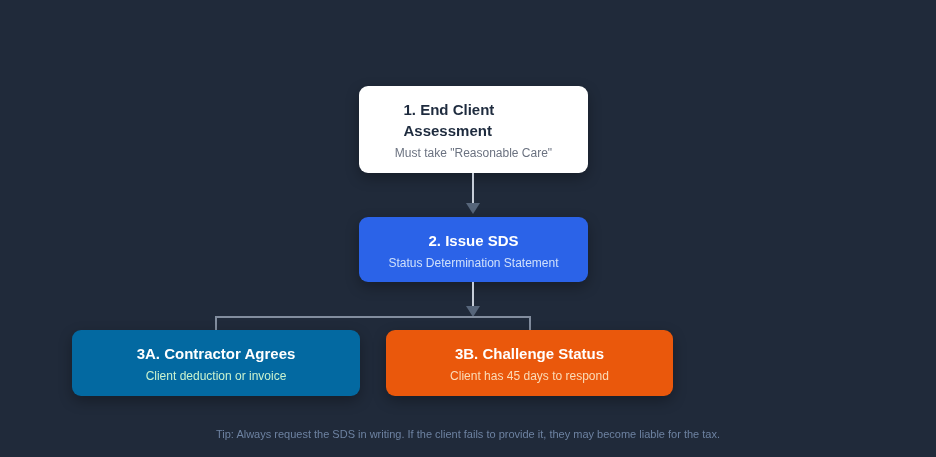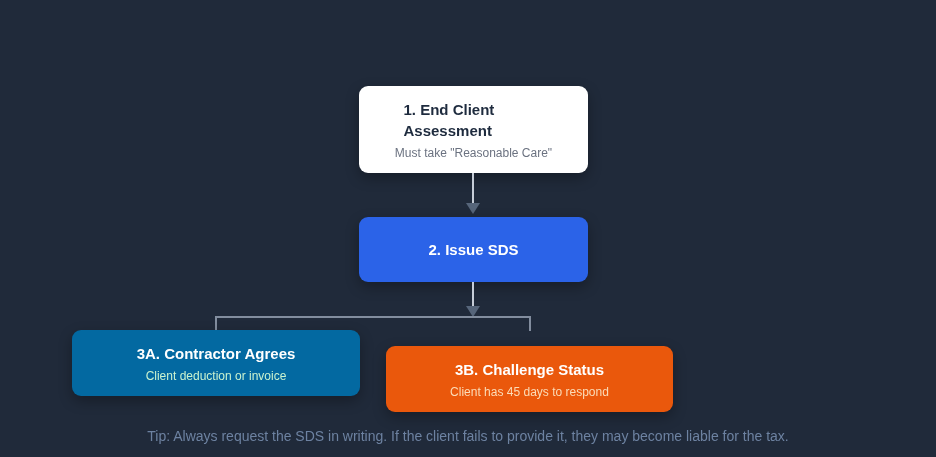--- a/index.html
+++ b/index.html
@@ -49,21 +49,21 @@
   .node-2 .node-subtitle { color: #cfe0fb; }
 
   .node-3a {
     left: 72px; top: 330px; width: 288px; height: 66px;
     background: #0369a1;
   }
   .node-3a .node-title { color: #ffffff; }
   .node-3a .node-subtitle { color: #c9f2cf; }
 
   .node-3b {
-    left: 386px; top: 346px; width: 287px; height: 66px;
+    left: 386px; top: 330px; width: 287px; height: 66px;
     background: #ea580c;
   }
   .node-3b .node-title { color: #ffffff; }
   .node-3b .node-subtitle { color: #fbdcb8; }
 
   .vline, .hline, .stub {
     position: absolute;
     background: #c6cdd8;
   }
   .vline { width: 2px; }
@@ -85,39 +85,40 @@
 
   .branch-hline { left: 215px; top: 316px; width: 316px; }
   .stub-left  { left: 215px; top: 316px; height: 15px; }
   .stub-right { left: 529px; top: 316px; height: 15px; }
 
   .tip-text {
     position: absolute;
     top: 428px; left: 0; width: 936px;
     text-align: center;
     color: #6d82a1;
-    font-size: 14px;
+    font-size: 11px;
   }
 </style>
 </head>
 <body>
 
 <div class="stage">
 
 
   <div class="node node-1">
     <div class="node-title">1. End Client Assessment</div>
     <div class="node-subtitle">Must take "Reasonable Care"</div>
   </div>
 
   <div class="vline conn1-line"></div>
   <div class="arrowhead arrow1"></div>
 
   <div class="node node-2">
     <div class="node-title">2. Issue SDS</div>
+    <div class="node-subtitle">Status Determination Statement</div>
   </div>
 
   <div class="vline conn2-line"></div>
   <div class="arrowhead arrow2"></div>
 
   <div class="hline branch-hline"></div>
   <div class="stub stub-left"></div>
   <div class="stub stub-right"></div>
 
   <div class="node node-3a">

